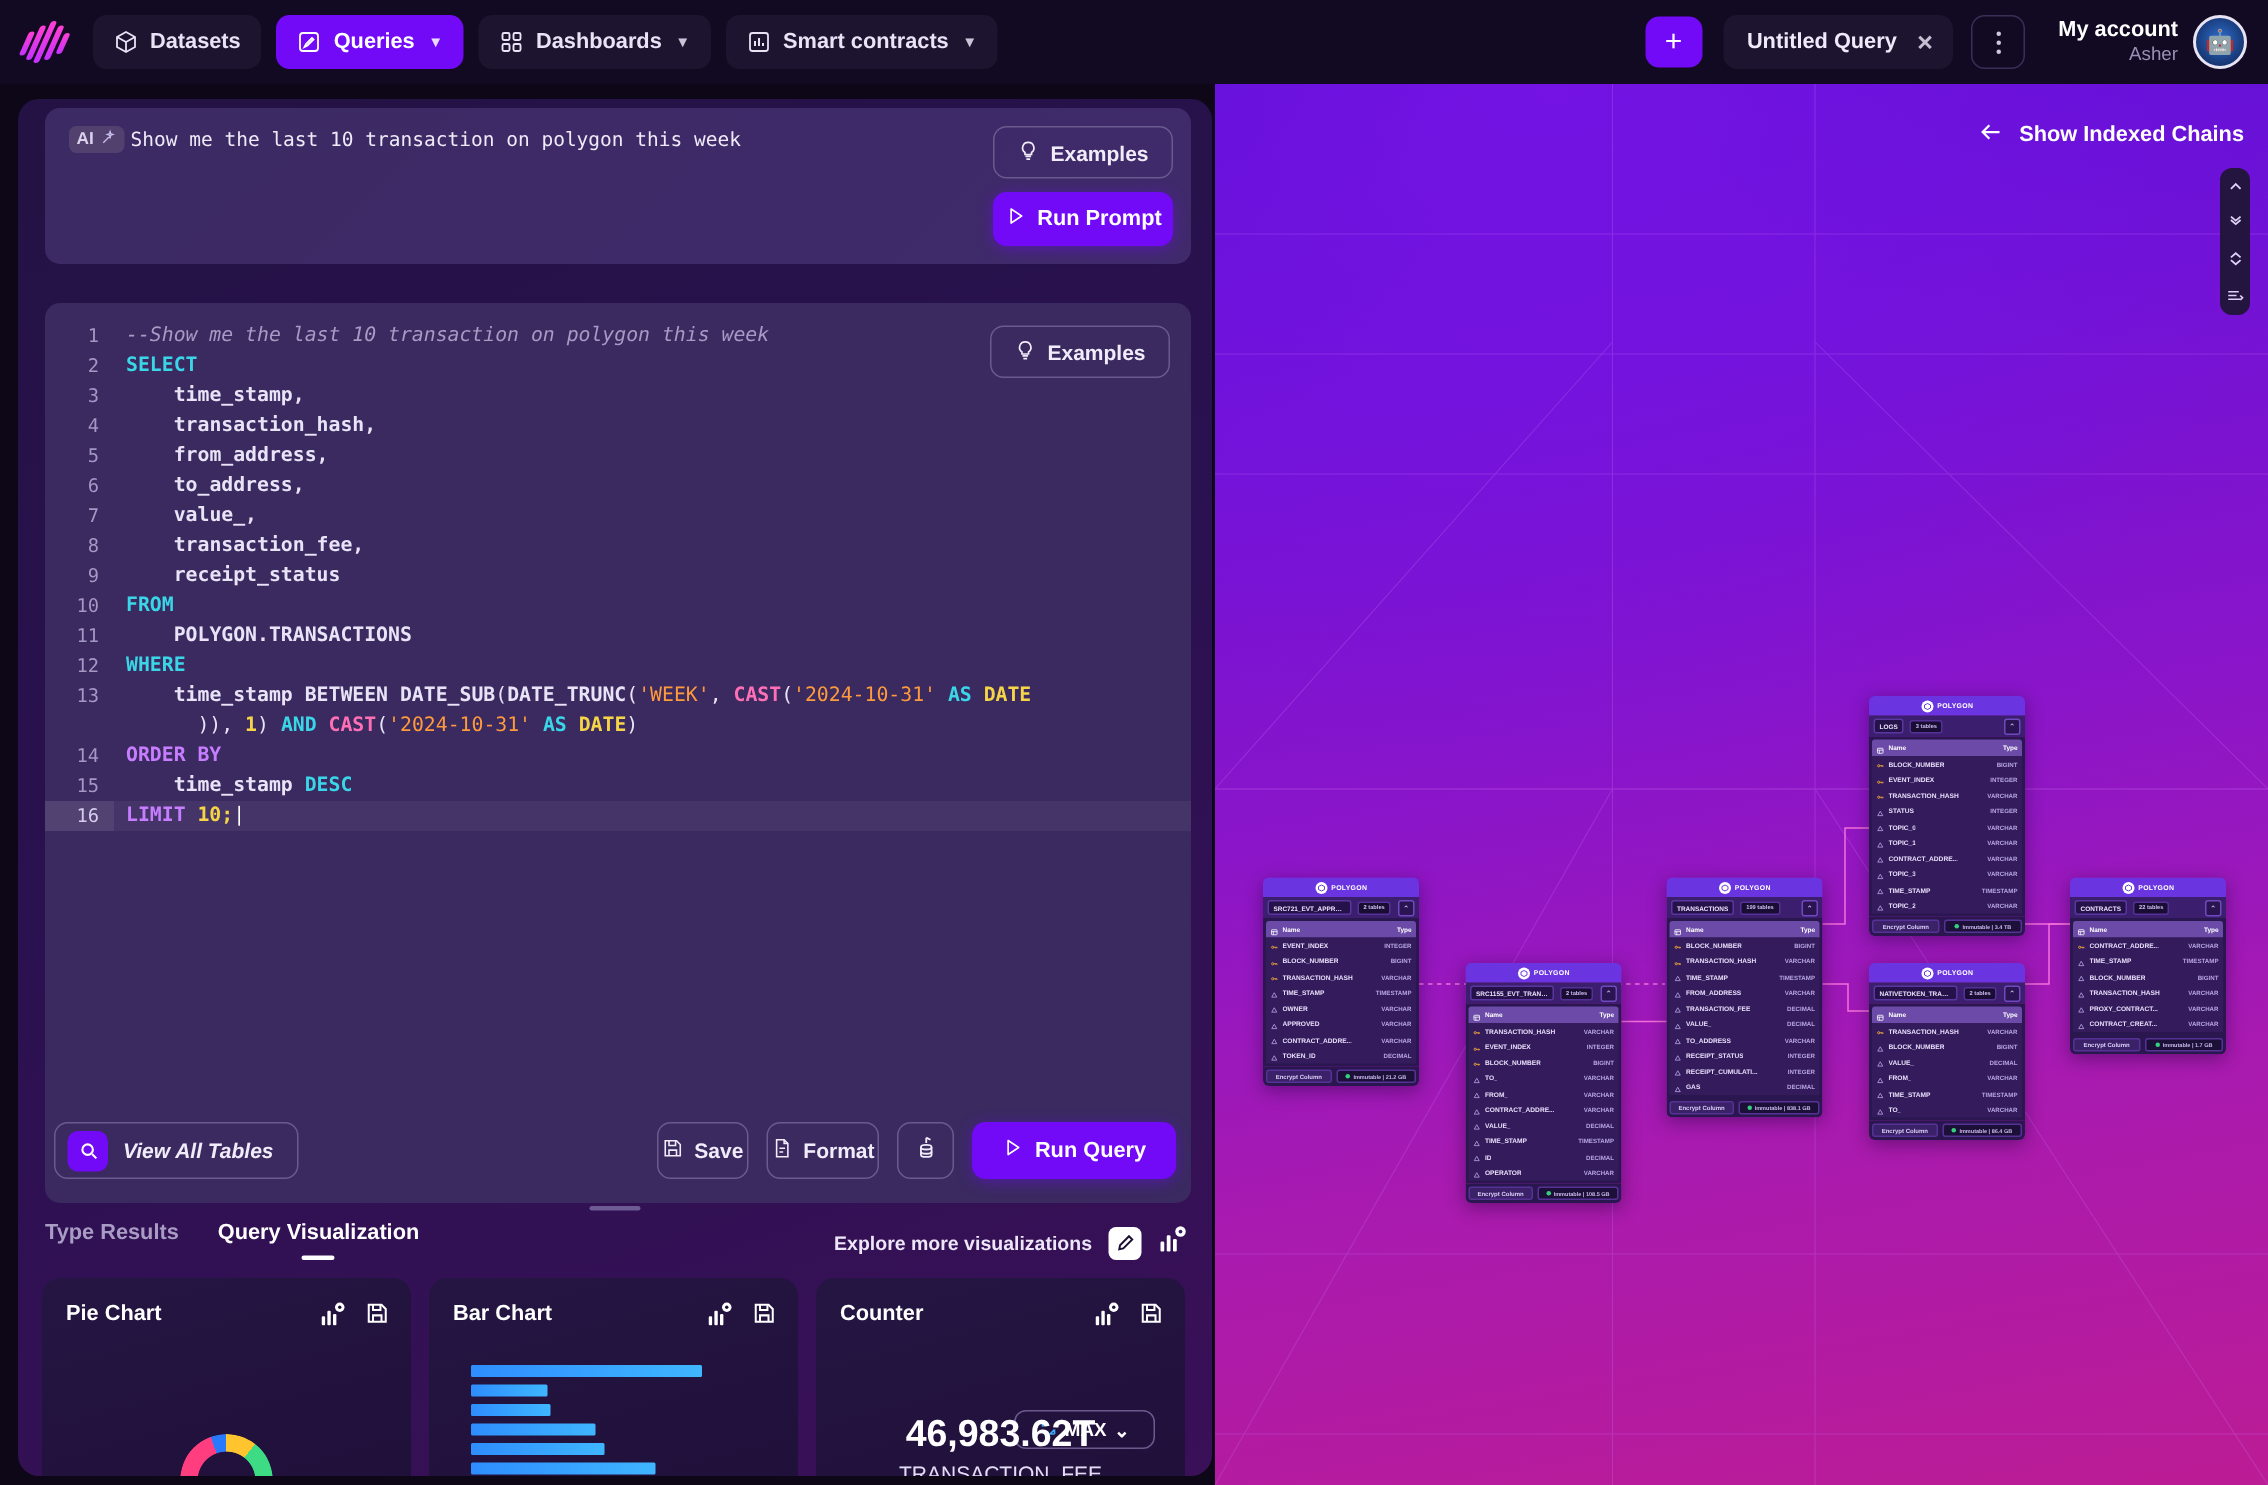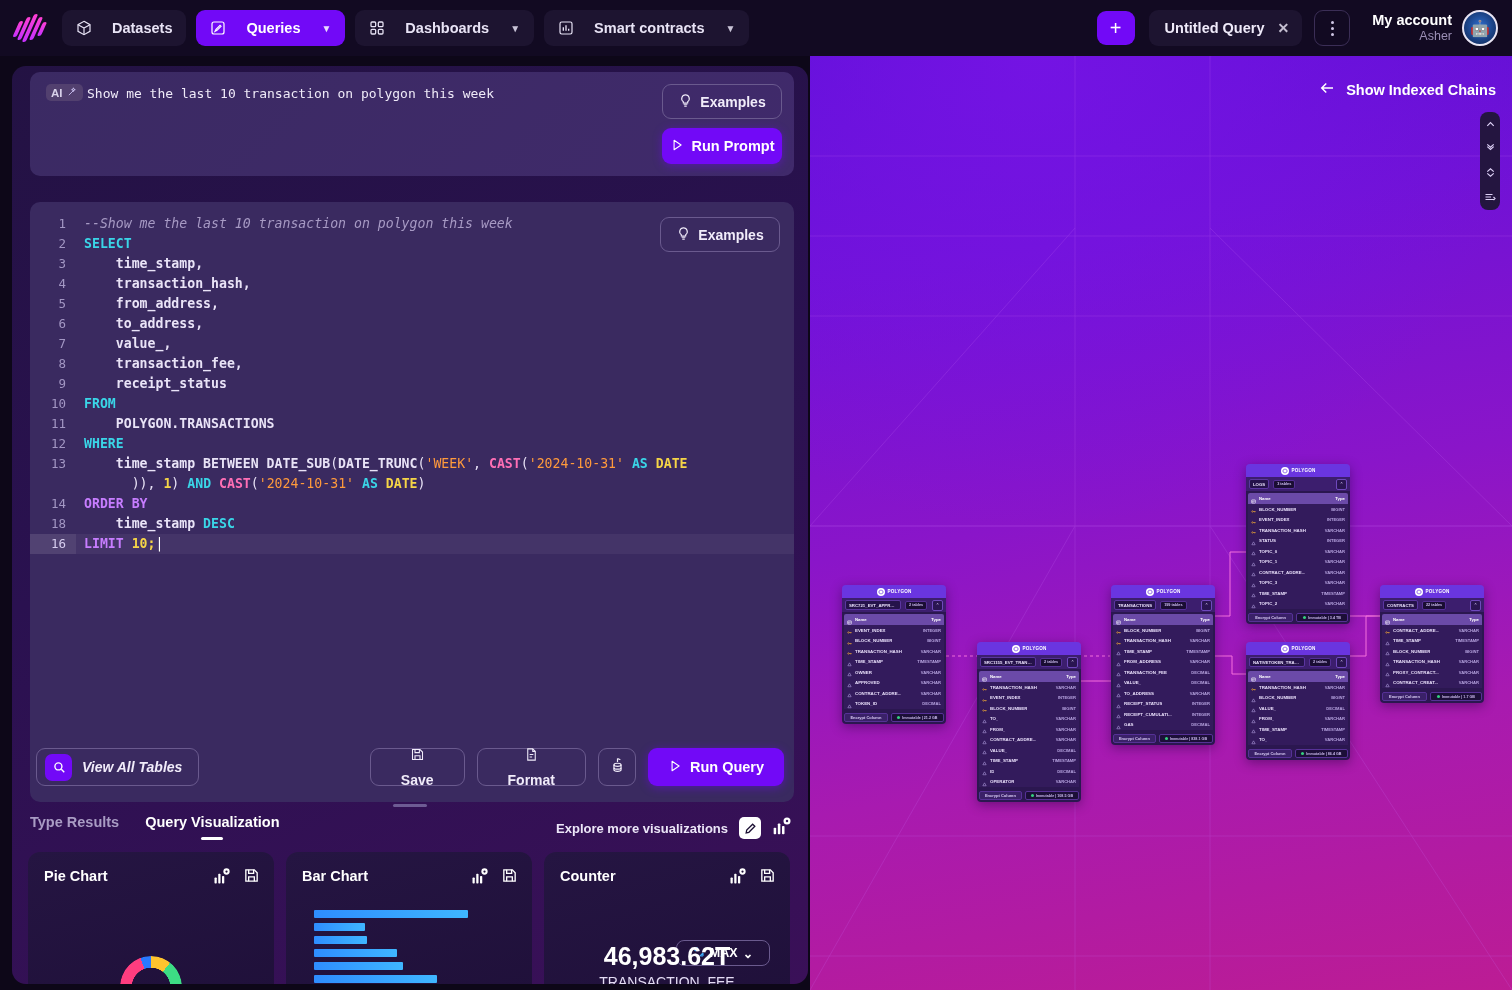--- a/index.html
+++ b/index.html
@@ -23,21 +23,21 @@
   .logo {
     width: 34px; height: 30px; margin-right: 14px;
     position: relative; flex: none;
   }
   .logo .blade {
     position: absolute; width: 4px; border-radius: 2px;
     background: linear-gradient(180deg,#ff3fd2,#c531ff);
     transform: skewX(-24deg);
   }
   .navbtn {
-    display: flex; align-items: center; gap: 20px;
+    display: flex; align-items: center; gap: 8px;
     height: 36px; padding: 0 14px; margin-right: 10px;
     border-radius: 9px; background: #1d1430;
     font-size: 14.5px; font-weight: 600; color: #e8e3f5;
     cursor: pointer; white-space: nowrap;
   }
   .navbtn.active { background: #7209f7; color: #fff; }
   .navbtn .chev { font-size: 10px; opacity: .85; margin-left: 1px; }
   .nav-ico { width: 16px; height: 16px; flex: none; display:block; }
 
   .spacer { flex: 1 1 auto; }
@@ -140,21 +140,21 @@
     position:absolute; left: 6px; top: 8px; height: 38px;
     display:flex; align-items:center; gap:10px;
     padding: 0 16px 0 8px; border:1px solid #6a5a8e; border-radius:9px;
     font-size:14px; font-weight:600; color:#f1ecfa; cursor:pointer;font-style:italic;
   }
   .viewtables .sq {
     width:27px;height:27px;border-radius:7px;background:#7209f7;
     display:flex;align-items:center;justify-content:center;
   }
   .ed-actions { position:absolute; right: 10px; top: 8px; display:flex; align-items:center; gap: 12px; }
-  .act { height: 38px; padding: 0 30px; flex-direction: column; }
+  .act { height: 38px; padding: 0 2px; }
   .act-sq { width: 38px; height: 38px; padding: 0; }
   .runq { height: 38px; width: 136px; }
 
   .grip {
     position:absolute; left: 50%; transform:translateX(-50%);
     top: 738px; width: 34px; height: 3px; border-radius:2px; background:#6d5b93;
   }
 
   
   .restabs { position:absolute; left: 18px; top: 748px; display:flex; align-items:flex-end; gap: 26px; }
@@ -454,21 +454,21 @@
           <div class="cline">
             <span class="lno">13</span>
             <span class="ctxt"><span class="id">    time_stamp BETWEEN DATE_SUB</span><span class="op">(</span><span class="id">DATE_TRUNC</span><span class="op">(</span><span class="str">'WEEK'</span><span class="op">, </span><span class="fn">CAST</span><span class="op">(</span><span class="str">'2024-10-31'</span><span class="kw"> AS </span><span class="num">DATE</span><span class="op">
       )), </span><span class="num">1</span><span class="op">) </span><span class="kw">AND </span><span class="fn">CAST</span><span class="op">(</span><span class="str">'2024-10-31'</span><span class="kw"> AS </span><span class="num">DATE</span><span class="op">)</span></span>
           </div>
           <div class="cline">
             <span class="lno">14</span>
             <span class="ctxt"><span class="kwp">ORDER BY</span></span>
           </div>
           <div class="cline">
-            <span class="lno">18</span>
+            <span class="lno">15</span>
             <span class="ctxt"><span class="id">    time_stamp </span><span class="kw">DESC</span></span>
           </div>
           <div class="cline cur">
             <span class="lno">16</span>
             <span class="ctxt"><span class="kwp">LIMIT </span><span class="num">10;</span><span style="color: rgb(255, 255, 255);">|</span></span>
           </div>
         </div>
 
       <div class="ed-bar">
         <div class="viewtables">

